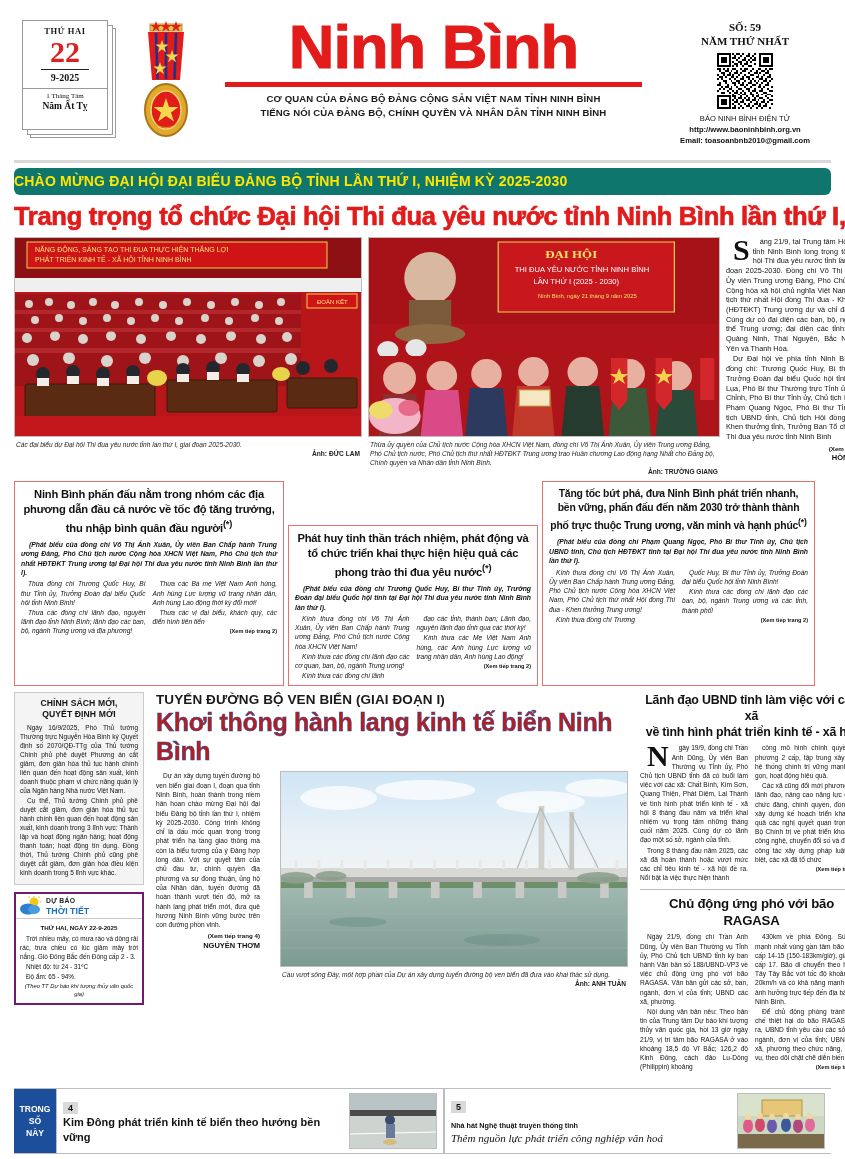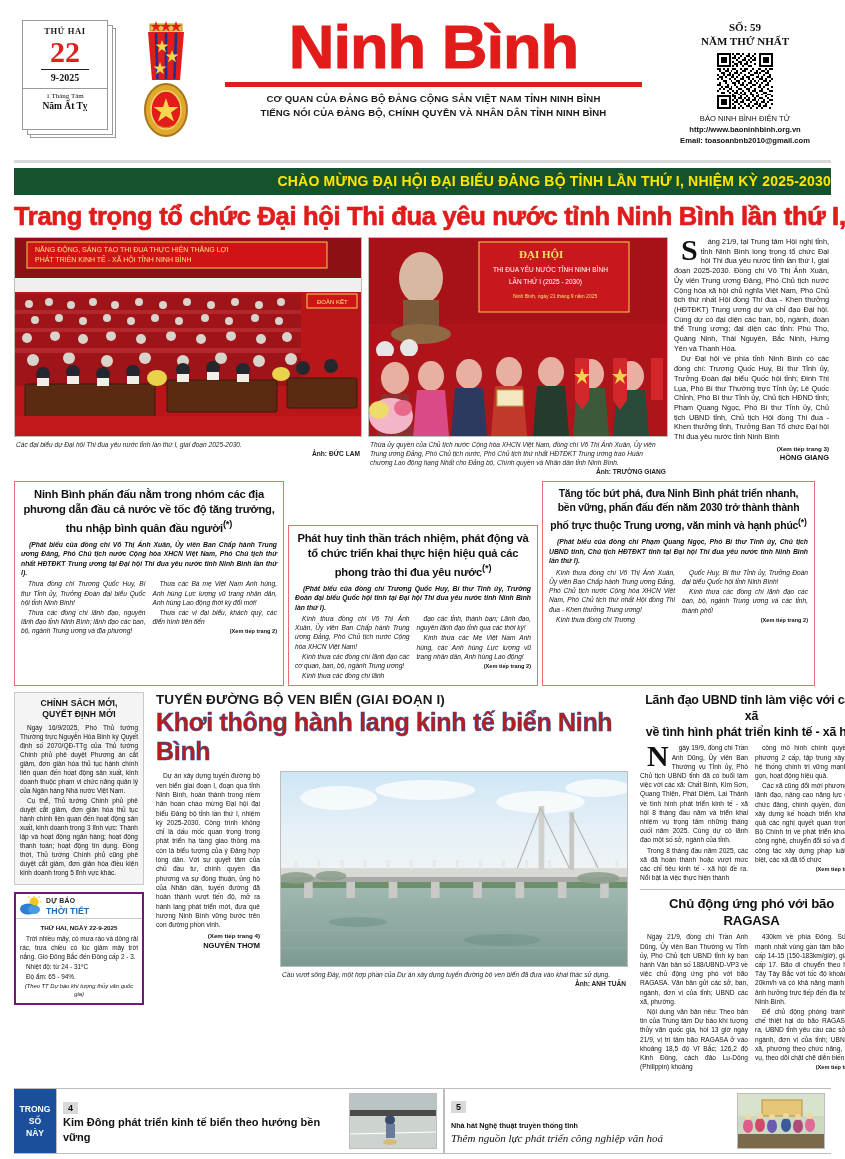--- a/index.html
+++ b/index.html
@@ -34,32 +34,32 @@
 
   .info-block{width:172px;flex:none;text-align:center;padding-top:6px;}
   .issue{font-family:"Liberation Serif",serif;font-size:11px;font-weight:bold;line-height:14px;}
   .qr{width:56px;height:56px;margin:5px auto 4px;display:block;}
   .eline{font-size:7.6px;line-height:11px;color:#111;}
   .eline.b{font-weight:bold;}
 
   .head-rule{height:3px;background:#d8d8d8;margin:0 0 5px;}
 
   
-  .banner{background:#14532d;text-align:right;padding:4px 0 5px;}
+  .banner{background:#0f766e;text-align:left;padding:4px 0 5px;border-radius:6px;}
   .banner span{color:#ffe600;font-weight:bold;font-size:14px;letter-spacing:.2px;}
 
   
   .main-headline{text-align:center;padding:7px 0 6px;}
   .main-headline span{color:#e21b1b;font-weight:bold;font-size:25.5px;letter-spacing:-.3px;
     -webkit-text-stroke:.7px #e21b1b;white-space:nowrap;}
 
   
   .photo-row{display:flex;gap:6px;align-items:flex-start;}
   .ph-left{width:348px;flex:none;}
-  .ph-mid{width:300px;flex:none;}
+  .ph-mid{width:352px;flex:none;}
   .ph-right{width:155px;flex:none;}
   .photo{border:1px solid #bdbdbd;box-sizing:border-box;position:relative;overflow:hidden;}
   .p1{height:200px;}
   .p2{height:200px;}
   .cap{font-size:6.6px;font-style:italic;line-height:9px;color:#222;padding:3px 2px 0;}
   .cap .credit{font-style:normal;font-weight:bold;display:block;text-align:right;font-size:6.6px;}
   .lead{font-size:7.3px;line-height:9.7px;text-align:justify;color:#111;}
   .lead p{margin:0 0 1px;text-indent:7px;}
   .dropcap{float:left;font-family:"Liberation Serif",serif;font-size:30px;line-height:24px;font-weight:bold;margin:1px 3px 0 0;}
   .contlink{font-size:6.2px;font-weight:bold;text-align:right;display:block;margin-top:2px;}

